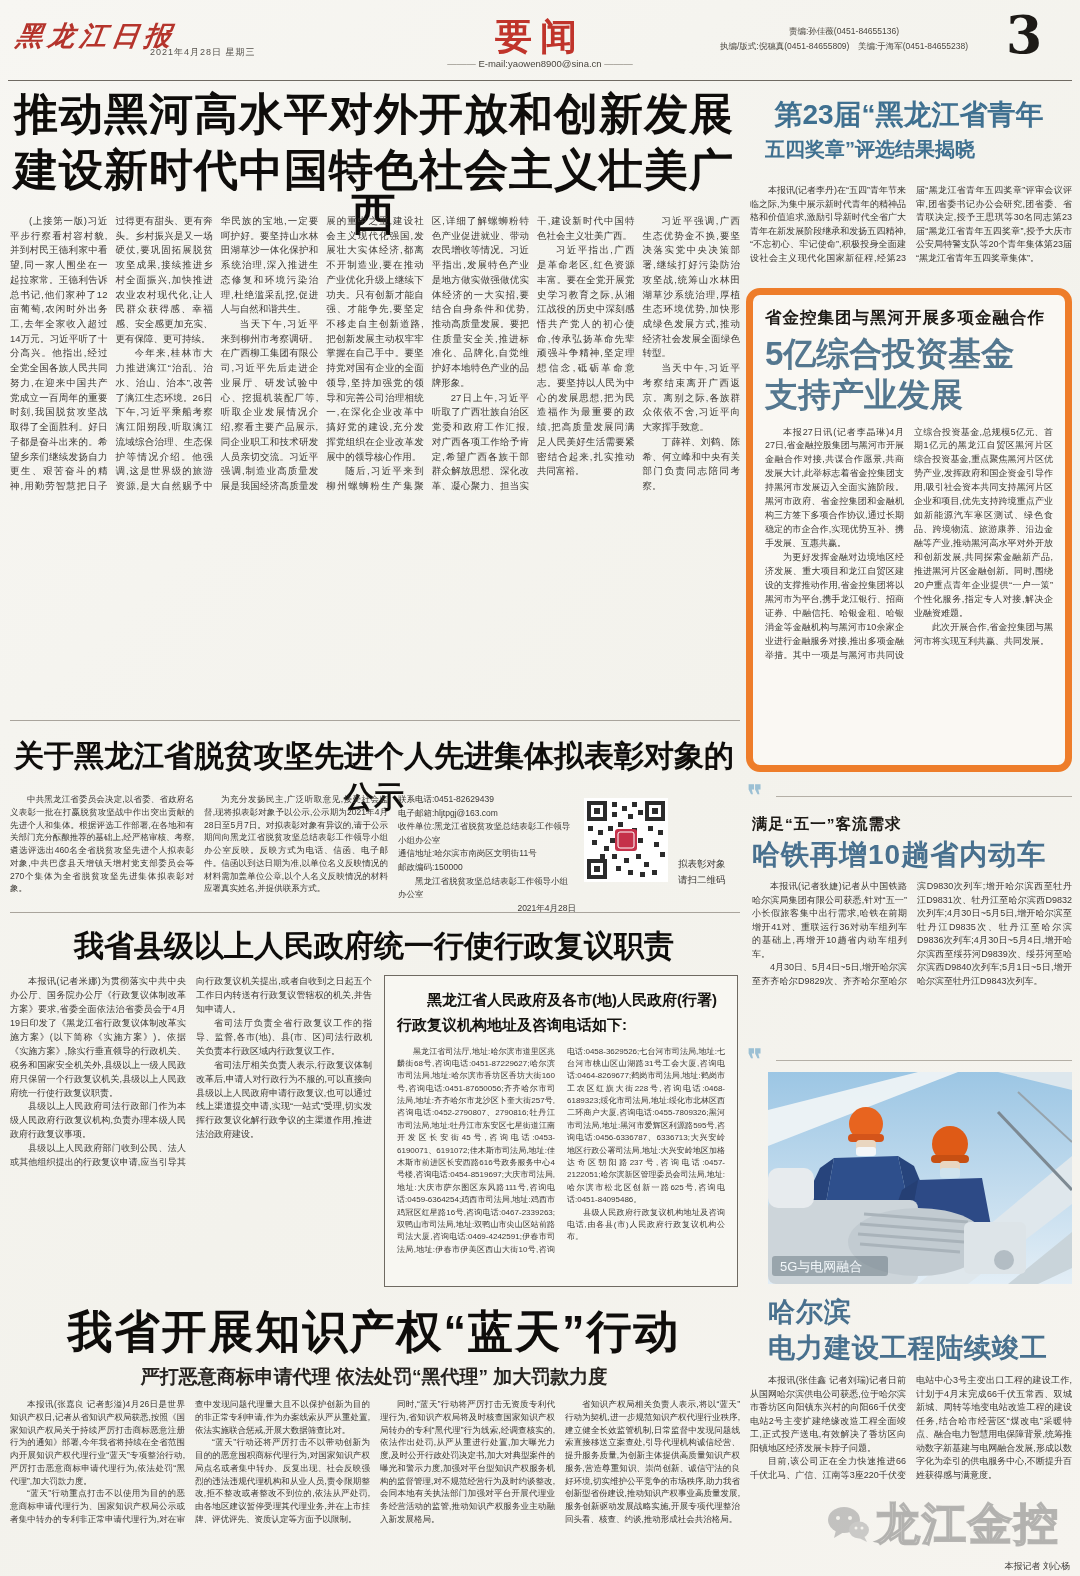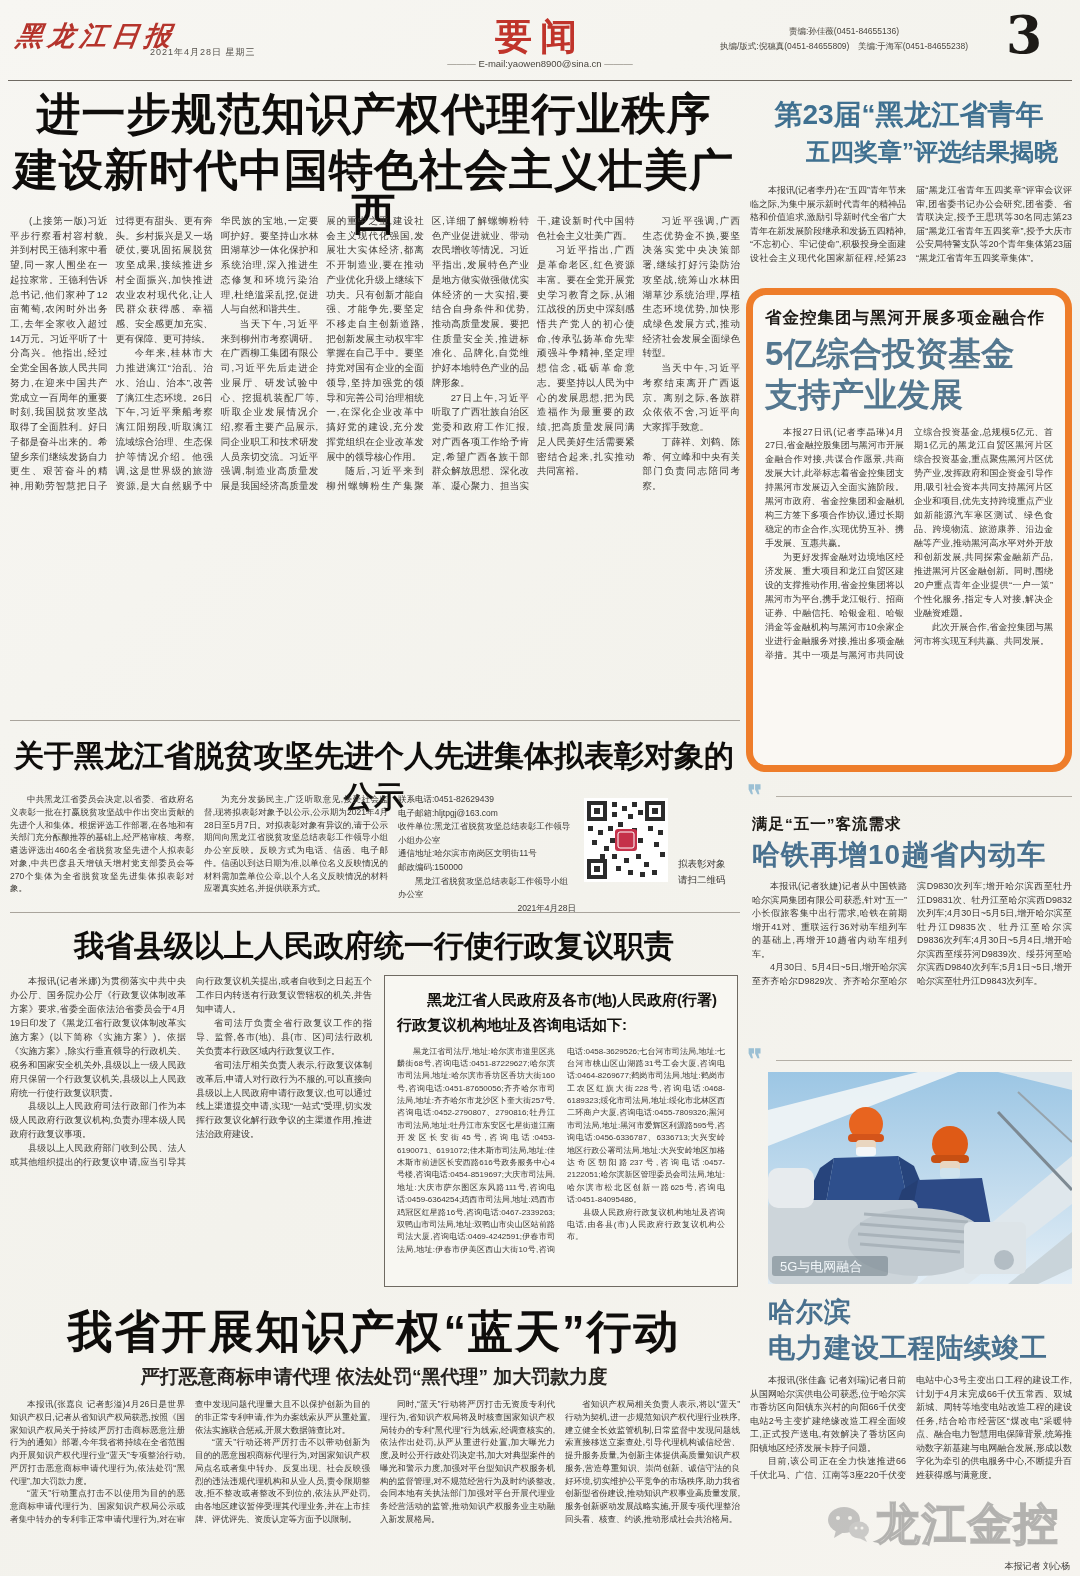--- a/index.html
+++ b/index.html
@@ -26,21 +26,21 @@
   .col-text p{margin:0;text-indent:2em;}
   .headline{font-weight:900;color:#0f0d0b;text-align:center;}
   .blue{color:#3f7090;}
   
   .main-hl{left:6px;width:736px;font-size:44px;line-height:1.0;letter-spacing:1px;}
   
   .contact{font-size:8.5px;line-height:1.6;color:#3b3834;}
   .contact .sig{text-indent:2em;}
   .contact .sig-date{text-align:right;}
   
-  .fin-box{left:746px;top:288px;width:326px;height:484px;border:7px solid #ee7d2a;border-radius:20px;
+  .fin-box{left:746px;top:288px;width:326px;height:484px;border:7px solid #ee7d2a;border-radius:14px;
            background:#faf8f3;box-sizing:border-box;padding:12px;}
   .fin-kicker{font-size:16.5px;font-weight:bold;color:#1d1a16;letter-spacing:1px;}
   .fin-hl{font-size:33px;font-weight:900;color:#54778f;line-height:1.25;margin-top:4px;}
   
   .orn{position:absolute;width:326px;height:24px;}
   .orn .glyph{position:absolute;left:0;top:-12px;font-size:30px;color:#9cc0d4;transform:scaleX(-1);}
   .orn .line{position:absolute;left:30px;right:0;top:6px;border-top:1px solid #b4afa6;}
   .kicker{font-size:15.5px;font-weight:bold;color:#1d1a16;letter-spacing:1px;}
   .sub-hl{font-weight:900;font-size:28px;color:#48708e;letter-spacing:1px;}
   .byline{text-align:right;text-indent:0 !important;margin-top:4px !important;}
@@ -65,21 +65,21 @@
   <div class="abs pub-date">2021年4月28日 星期三</div>
   <div class="abs section-title">要闻</div>
   <div class="abs email-line">E-mail:yaowen8900@sina.cn</div>
   <div class="abs editors">
     <div>责编:孙佳薇(0451-84655136)</div>
     <div>执编/版式:倪穗真(0451-84655809)　美编:于海军(0451-84655238)</div>
   </div>
   <div class="abs page-num">3</div>
   <div class="rule" style="left:8px;right:8px;top:80px;border-top-color:#6f6a62;"></div>
 
-  <div class="abs headline main-hl" style="top:92px;">进一步规范知识产权代理行业秩序</div>
+  <div class="abs headline main-hl" style="top:92px;">推动黑河高水平对外开放和创新发展</div>
   <div class="abs headline main-hl" style="top:148px;">建设新时代中国特色社会主义壮美广西</div>
   <div class="abs col-text" style="left:10px;top:214px;width:730px;height:498px;column-count:7;column-gap:8px;font-size:9.5px;">
       <p>(上接第一版)习近平步行察看村容村貌,并到村民王德利家中看望,同一家人围坐在一起拉家常。王德利告诉总书记,他们家种了12亩葡萄,农闲时外出务工,去年全家收入超过14万元。习近平听了十分高兴。他指出,经过全党全国各族人民共同努力,在迎来中国共产党成立一百周年的重要时刻,我国脱贫攻坚战取得了全面胜利。好日子都是奋斗出来的。希望乡亲们继续发扬自力更生、艰苦奋斗的精神,用勤劳智慧把日子过得更有甜头、更有奔头。乡村振兴是又一场硬仗,要巩固拓展脱贫攻坚成果,接续推进乡村全面振兴,加快推进农业农村现代化,让人民群众获得感、幸福感、安全感更加充实、更有保障、更可持续。</p>
       <p>今年来,桂林市大力推进漓江“治乱、治水、治山、治本”,改善了漓江生态环境。26日下午,习近平乘船考察漓江阳朔段,听取漓江流域综合治理、生态保护等情况介绍。他强调,这是世界级的旅游资源,是大自然赐予中华民族的宝地,一定要呵护好。要坚持山水林田湖草沙一体化保护和系统治理,深入推进生态修复和环境污染治理,杜绝滥采乱挖,促进人与自然和谐共生。</p>
       <p>当天下午,习近平来到柳州市考察调研。在广西柳工集团有限公司,习近平先后走进企业展厅、研发试验中心、挖掘机装配厂等,听取企业发展情况介绍,察看主要产品展示,同企业职工和技术研发人员亲切交流。习近平强调,制造业高质量发展是我国经济高质量发展的重中之重,建设社会主义现代化强国,发展壮大实体经济,都离不开制造业,要在推动产业优化升级上继续下功夫。只有创新才能自强、才能争先,要坚定不移走自主创新道路,把创新发展主动权牢牢掌握在自己手中。要坚持党对国有企业的全面领导,坚持加强党的领导和完善公司治理相统一,在深化企业改革中搞好党的建设,充分发挥党组织在企业改革发展中的领导核心作用。</p>
       <p>随后,习近平来到柳州螺蛳粉生产集聚区,详细了解螺蛳粉特色产业促进就业、带动农民增收等情况。习近平指出,发展特色产业是地方做实做强做优实体经济的一大实招,要结合自身条件和优势,推动高质量发展。要把住质量安全关,推进标准化、品牌化,自觉维护好本地特色产业的品牌形象。</p>
       <p>27日上午,习近平听取了广西壮族自治区党委和政府工作汇报,对广西各项工作给予肯定,希望广西各族干部群众解放思想、深化改革、凝心聚力、担当实干,建设新时代中国特色社会主义壮美广西。</p>
       <p>习近平指出,广西是革命老区,红色资源丰富。要在全党开展党史学习教育之际,从湘江战役的历史中深刻感悟共产党人的初心使命,传承弘扬革命先辈顽强斗争精神,坚定理想信念,砥砺革命意志。要坚持以人民为中心的发展思想,把为民造福作为最重要的政绩,把高质量发展同满足人民美好生活需要紧密结合起来,扎实推动共同富裕。</p>
       <p>习近平强调,广西生态优势金不换,要坚决落实党中央决策部署,继续打好污染防治攻坚战,统筹山水林田湖草沙系统治理,厚植生态环境优势,加快形成绿色发展方式,推动经济社会发展全面绿色转型。</p>
       <p>当天中午,习近平考察结束离开广西返京。离别之际,各族群众依依不舍,习近平向大家挥手致意。</p>
@@ -172,21 +172,21 @@
   <div class="abs headline" style="left:6px;width:736px;top:1364px;font-size:19px;color:#262320;">严打恶意商标申请代理 依法处罚“黑代理” 加大罚款力度</div>
   <div class="abs col-text" style="left:10px;top:1398px;width:730px;height:168px;column-count:4;font-size:8.5px;line-height:1.5;">
       <p>本报讯(张嘉良 记者彭溢)4月26日是世界知识产权日,记者从省知识产权局获悉,按照《国家知识产权局关于持续严厉打击商标恶意注册行为的通知》部署,今年我省将持续在全省范围内开展知识产权代理行业“蓝天”专项整治行动,严厉打击恶意商标申请代理行为,依法处罚“黑代理”,加大罚款力度。</p>
       <p>“蓝天”行动重点打击不以使用为目的的恶意商标申请代理行为、国家知识产权局公示或者集中转办的专利非正常申请代理行为,对在审查中发现问题代理量大且不以保护创新为目的的非正常专利申请,作为办案线索从严从重处置,依法实施联合惩戒,开展大数据筛查比对。</p>
       <p>“蓝天”行动还将严厉打击不以带动创新为目的的恶意囤积商标代理行为,对国家知识产权局点名或者集中转办、反复出现、社会反映强烈的违法违规代理机构和从业人员,责令限期整改,拒不整改或者整改不到位的,依法从严处罚,由各地区建议暂停受理其代理业务,并在上市挂牌、评优评先、资质认定等方面予以限制。</p>
       <p>同时,“蓝天”行动将严厉打击无资质专利代理行为,省知识产权局将及时核查国家知识产权局转办的专利“黑代理”行为线索,经调查核实的,依法作出处罚,从严从重进行处置,加大曝光力度,及时公开行政处罚决定书,加大对典型案件的曝光和警示力度,加强对平台型知识产权服务机构的监督管理,对不规范经营行为及时约谈整改,会同本地有关执法部门加强对平台开展代理业务经营活动的监管,推动知识产权服务业主动融入新发展格局。</p>
       <p>省知识产权局相关负责人表示,将以“蓝天”行动为契机,进一步规范知识产权代理行业秩序,建立健全长效监管机制,日常监督中发现问题线索直接移送立案查处,引导代理机构诚信经营、提升服务质量,为创新主体提供高质量知识产权服务,营造尊重知识、崇尚创新、诚信守法的良好环境,切实维护公平竞争的市场秩序,助力我省创新型省份建设,推动知识产权事业高质量发展,服务创新驱动发展战略实施,开展专项代理整治回头看、核查、约谈,推动形成社会共治格局。</p>
     </div>
 
   <div class="abs headline blue" style="left:746px;width:326px;top:96px;font-size:28px;">第23届“黑龙江省青年</div>
-  <div class="abs headline blue" style="left:732px;width:326px;top:136px;font-size:24px;text-align:right;">五四奖章”评选结果揭晓</div>
+  <div class="abs headline blue" style="left:707px;width:326px;top:136px;font-size:20px;">五四奖章”评选结果揭晓</div>
   <div class="abs col-text" style="left:750px;top:184px;width:322px;height:98px;column-count:2;font-size:9px;line-height:1.5;">
       <p>本报讯(记者李丹)在“五四”青年节来临之际,为集中展示新时代青年的精神品格和价值追求,激励引导新时代全省广大青年在新发展阶段继承和发扬五四精神,“不忘初心、牢记使命”,积极投身全面建设社会主义现代化国家新征程,经第23届“黑龙江省青年五四奖章”评审会议评审,团省委书记办公会研究,团省委、省青联决定,授予王思琪等30名同志第23届“黑龙江省青年五四奖章”,授予大庆市公安局特警支队等20个青年集体第23届“黑龙江省青年五四奖章集体”。</p>
     </div>
 
   <div class="fin-box abs" style="left:746px;top:288px;">
     <div class="fin-kicker">省金控集团与黑河开展多项金融合作</div>
     <div class="fin-hl">5亿综合投资基金</div>
     <div class="fin-hl" style="margin-top:0;">支持产业发展</div>
     <div class="col-text" style="margin-top:10px;height:300px;column-count:2;font-size:9px;line-height:1.55;">
         <p>本报27日讯(记者李晶琳)4月27日,省金融控股集团与黑河市开展金融合作对接,共谋合作愿景,共商发展大计,此举标志着省金控集团支持黑河市发展迈入全面实施阶段。黑河市政府、省金控集团和金融机构三方签下多项合作协议,通过长期稳定的市企合作,实现优势互补、携手发展、互惠共赢。</p>

